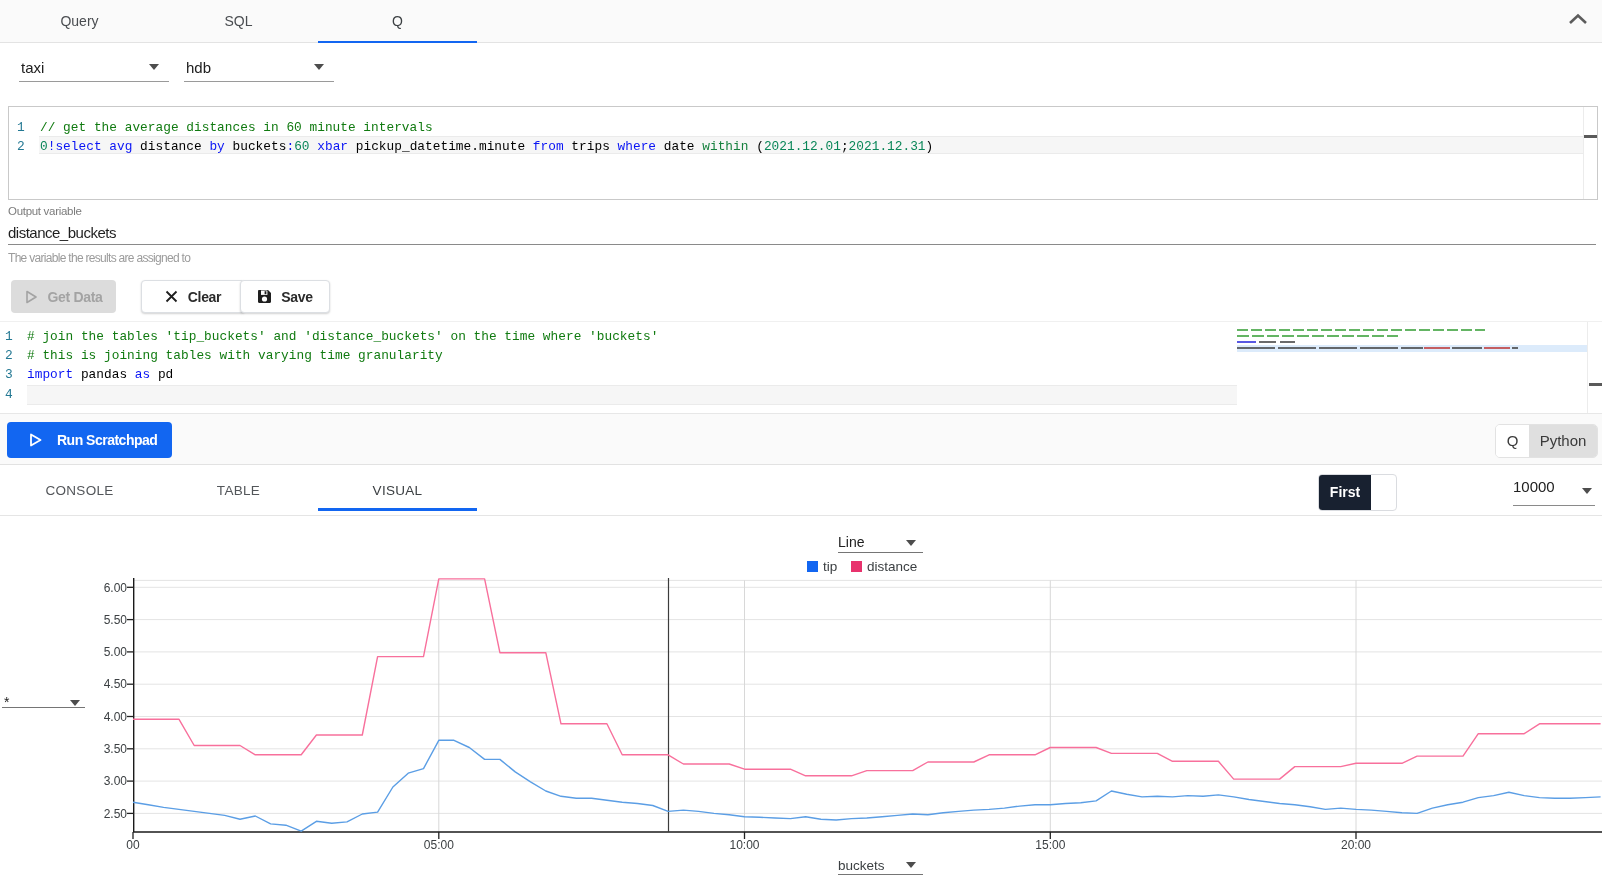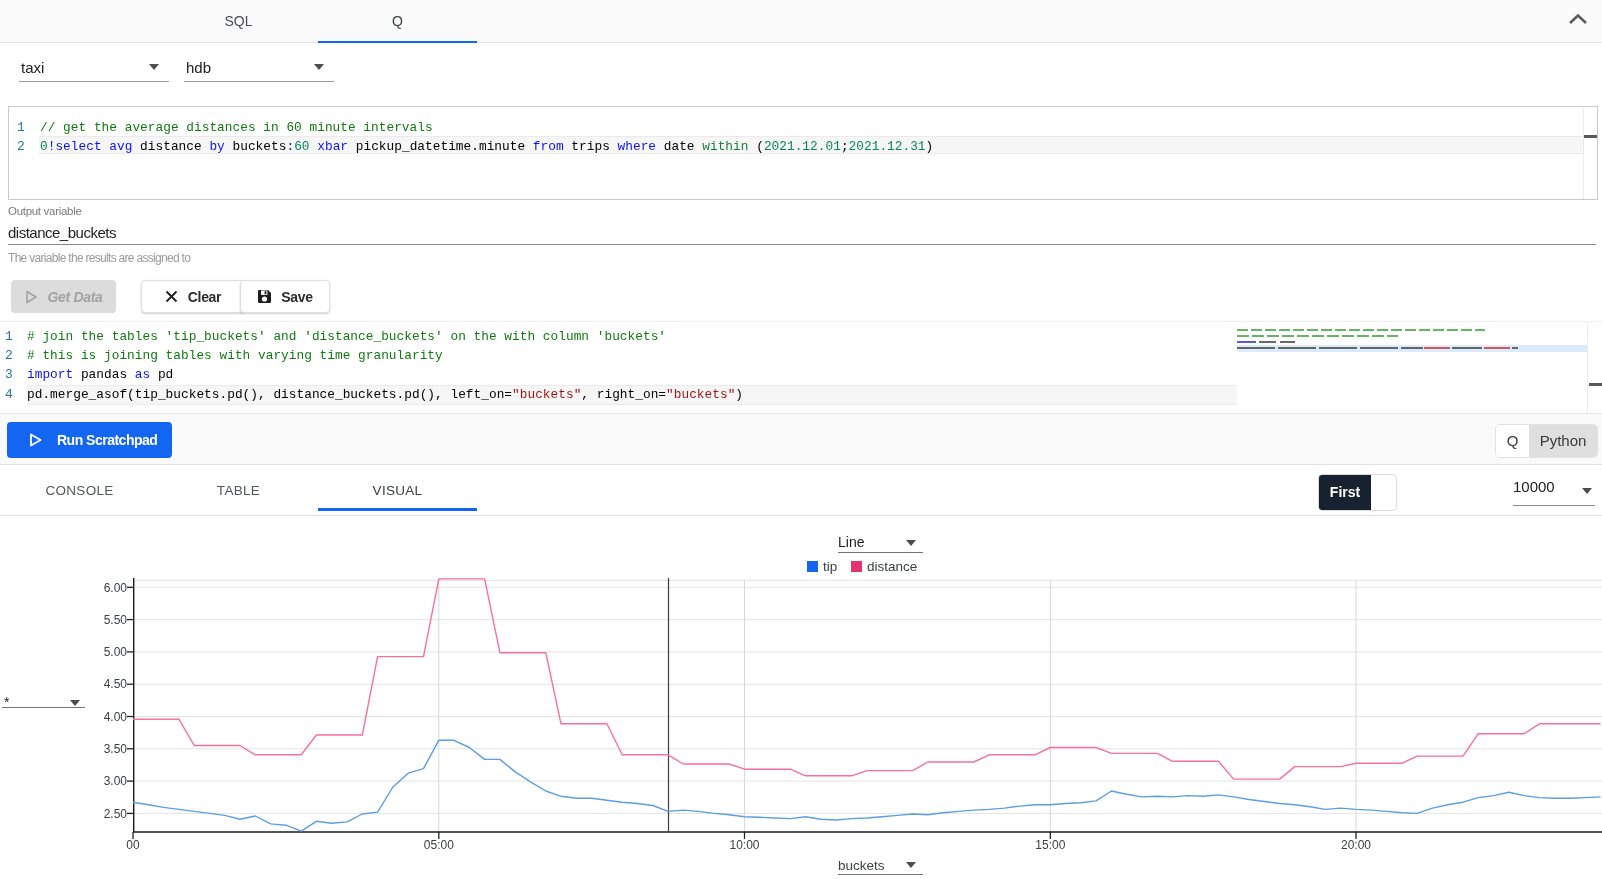--- a/index.html
+++ b/index.html
@@ -42,20 +42,21 @@
 .seg .off { color:#5f6368; border-left:1px solid #dfe1e5; }
 
 .mmline { position:absolute; height:2px; }
 .axlbl { font-family:"Liberation Sans", sans-serif; font-size:12px; fill:#3c4043; }
 </style>
 </head>
 <body>
 <div id="page">
 
   <div class="abs tabbar"></div>
+  <div class="tab" style="left:0">Query</div>
   <div class="tab" style="left:159px">SQL</div>
   <div class="tab" style="left:318px;color:#3c4043;">Q</div>
   <div class="tabline"></div>
   <svg class="abs" style="left:1567px;top:12px" width="22" height="14" viewBox="0 0 22 14">
       <path d="M3 11 L11 3.5 L19 11" fill="none" stroke="#5c5c5c" stroke-width="2.6"></path>
     </svg>
 
   <div class="sel" style="left:13px; top:55px; width:150px;">
       <span class="txt">taxi</span>
     </div>
@@ -72,21 +73,21 @@
   <div class="abs mono" style="left:40px; top:120px;"><span class="cmt">// get the average distances in 60 minute intervals</span></div>
   <div class="abs mono" style="left:40px; top:139px;"><span class="num">0</span><span class="kw">!select avg</span> distance <span class="kw">by</span> buckets<span class="kw">:</span><span class="num">60</span> <span class="kw">xbar</span> pickup_datetime.minute <span class="kw">from</span> trips <span class="kw">where</span> date <span class="ctl">within</span> (<span class="num">2021.12.01</span>;<span class="num">2021.12.31</span>)</div>
   <div class="abs" style="left:1583px; top:107px; width:1px; height:92px; background:#ececec;"></div>
   <div class="abs" style="left:1584px; top:134.5px; width:13px; height:3px; background:#5a5a5a;"></div>
 
   <div class="abs small-gray" style="left:8px; top:205px;">Output variable</div>
   <div class="abs" style="left:8px; top:224px; font-size:15px; letter-spacing:-0.5px; color:#1f1f1f;">distance_buckets</div>
   <div class="abs" style="left:8px; top:244px; width:1588px; height:1px; background:#8a8a8a;"></div>
   <div class="abs" style="left:8px; top:251px; font-size:12px; letter-spacing:-0.7px; color:#9b9b9b;">The variable the results are assigned to</div>
 
-  <div class="btn btn-dis" style="left:11px; top:280px; width:105px;font-style:italic;">
+  <div class="btn btn-dis" style="left:11px; top:280px; width:105px;">
     <svg width="14" height="14" viewBox="0 0 14 14" style="margin-right:9px">
         <path d="M3 1.5 L12 7 L3 12.5 Z" fill="none" stroke="#a3a3a3" stroke-width="1.6" stroke-linejoin="round"></path>
       </svg>Get Data
   </div>
   <div class="btn btn-w" style="left:141px; top:280px; width:104px;">
     <svg width="13" height="13" viewBox="0 0 13 13" style="margin-right:10px">
         <path d="M1.5 1.5 L11.5 11.5 M11.5 1.5 L1.5 11.5" stroke="#1f1f1f" stroke-width="1.8"></path>
       </svg>Clear
   </div>
   <div class="btn btn-w" style="left:240px; top:280px; width:90px;">
@@ -97,24 +98,23 @@
         <circle cx="7.5" cy="10" r="2.6" fill="#fff"></circle>
       </svg>Save
   </div>
 
   <div class="abs" style="left:0; top:321px; width:1602px; height:1px; background:#f0f0f0;"></div>
   <div class="cline" style="left:27px; top:385px; width:1210px; height:19.5px;"></div>
   <div class="lnum" style="left:5px; top:328.5px;">1</div>
   <div class="lnum" style="left:5px; top:347.9px;">2</div>
   <div class="lnum" style="left:5px; top:367.3px;">3</div>
   <div class="lnum" style="left:5px; top:386.7px;">4</div>
-  <div class="abs mono" style="left:27px; top:328.5px;"><span class="cmt"># join the tables 'tip_buckets' and 'distance_buckets' on the with column 'buckets'</span></div>
+  <div class="abs mono" style="left:27px; top:328.5px;"><span class="cmt"># join the tables 'tip_buckets' and 'distance_buckets' on the time where 'buckets'</span></div>
   <div class="abs mono" style="left:27px; top:347.9px;"><span class="cmt"># this is joining tables with varying time granularity</span></div>
   <div class="abs mono" style="left:27px; top:367.3px;"><span class="kw">import</span> pandas <span class="kw">as</span> pd</div>
-  <div class="abs mono" style="left:27px; top:386.7px;">pd.merge_asof(tip_buckets.pd(), distance_buckets.pd(), left_on=<span class="str">"buckets"</span>, right_on=<span class="str">"buckets"</span>)</div>
 
   <div class="abs" style="left:1237px; top:345px; width:350px; height:6.5px; background:#dcebfb;"></div>
   <div class="mmline" style="left:1237px; top:329px; width:248px; background:repeating-linear-gradient(90deg,#3da23d 0 11px,rgba(0,0,0,0) 11px 14px); opacity:0.8;"></div>
   <div class="mmline" style="left:1237px; top:335px; width:161px; background:repeating-linear-gradient(90deg,#3da23d 0 12px,rgba(0,0,0,0) 12px 15px); opacity:0.8;"></div>
   <div class="mmline" style="left:1237px; top:341px; width:19px; background:#3b3bdd; opacity:0.85;"></div>
   <div class="mmline" style="left:1259px; top:341px; width:36px; background:repeating-linear-gradient(90deg,#454545 0 17px,rgba(0,0,0,0) 17px 21px); opacity:0.8;"></div>
   <div class="mmline" style="left:1237px; top:347px; width:186px; background:repeating-linear-gradient(90deg,#454545 0 38px,rgba(0,0,0,0) 38px 41px); opacity:0.8;"></div>
   <div class="mmline" style="left:1424px; top:347px; width:26px; background:#c04545; opacity:0.85;"></div>
   <div class="mmline" style="left:1452px; top:347px; width:30px; background:#454545; opacity:0.8;"></div>
   <div class="mmline" style="left:1484px; top:347px; width:26px; background:#c04545; opacity:0.85;"></div>

